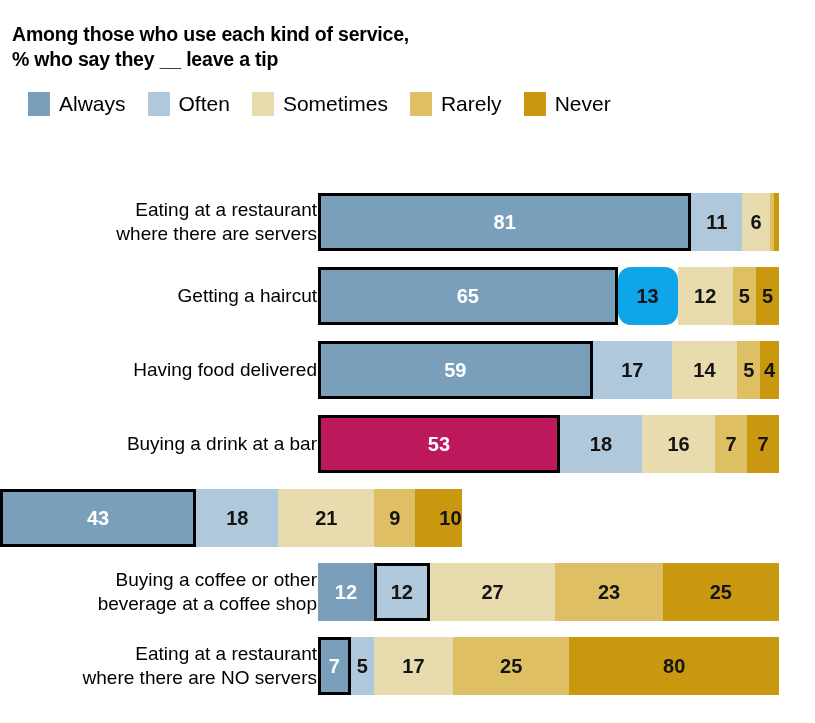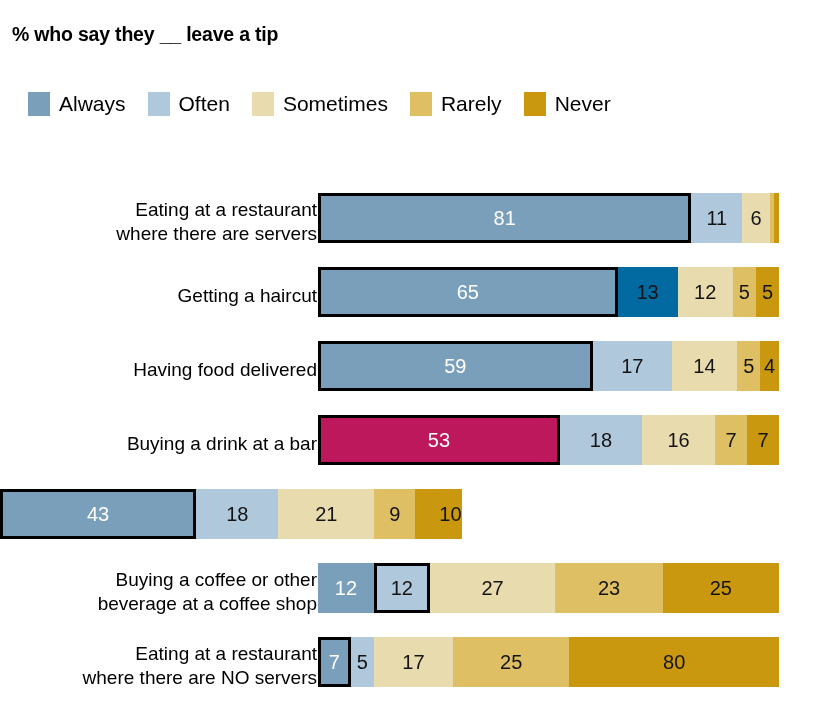--- a/index.html
+++ b/index.html
@@ -81,26 +81,27 @@
   }
   .bars {
     position: relative;
     display: flex;
     height: 58px;
     width: 461px;
     flex: 0 0 461px;
   }
   .seg {
     position: relative;
-    height: 50px;
+    height: 58px;
     display: flex;
     align-items: center;
     justify-content: center;
     box-sizing: border-box;
     overflow: visible;
+    font-weight: bold;
   }
   .seg-value {
     font-size: 20px;
     line-height: 20px;
     white-space: nowrap;
     pointer-events: none;
   }
   .seg.highlight {
     border: 3.5px solid #000000;
     z-index: 3;
@@ -108,20 +109,21 @@
   .seg.always .seg-value { color: #ffffff; }
   .seg.often .seg-value,
   .seg.sometimes .seg-value,
   .seg.rarely .seg-value,
   .seg.never .seg-value { color: #141414; }
 </style>
 </head>
 <body>
 
 <div id="title-block">
+  <div class="title-line">Among those who use each kind of service,</div>
   <div class="title-line">% who say they __ leave a tip</div>
 </div>
 
 <div id="legend">
     <div class="legend-item">
       <span class="legend-swatch" style="background: rgb(122, 159, 186);"></span>
       <span class="legend-label">Always</span>
     </div>
     <div class="legend-item">
       <span class="legend-swatch" style="background: rgb(175, 200, 219);"></span>
@@ -158,21 +160,21 @@
         <div class="seg rarely" style="flex: 0 0 1%; background: rgb(223, 191, 99);"></div>
         <div class="seg never" style="flex: 0 0 1%; background: rgb(201, 152, 15);"></div>
       </div>
     </div>
     <div class="row">
       <div class="row-label">Getting a haircut</div>
       <div class="bars">
         <div class="seg always highlight" style="flex: 0 0 65%; background: rgb(122, 159, 186);">
           <span class="seg-value">65</span>
         </div>
-        <div class="seg often" style="flex: 0 0 13%; background: #0369a1;">
+        <div class="seg often" style="flex: 0 0 13%; background: #0ea5e9; border-radius: 13px;">
           <span class="seg-value">13</span>
         </div>
         <div class="seg sometimes" style="flex: 0 0 12%; background: rgb(232, 220, 175);">
           <span class="seg-value">12</span>
         </div>
         <div class="seg rarely" style="flex: 0 0 5%; background: rgb(223, 191, 99);">
           <span class="seg-value">5</span>
         </div>
         <div class="seg never" style="flex: 0 0 5%; background: rgb(201, 152, 15);">
           <span class="seg-value">5</span>

